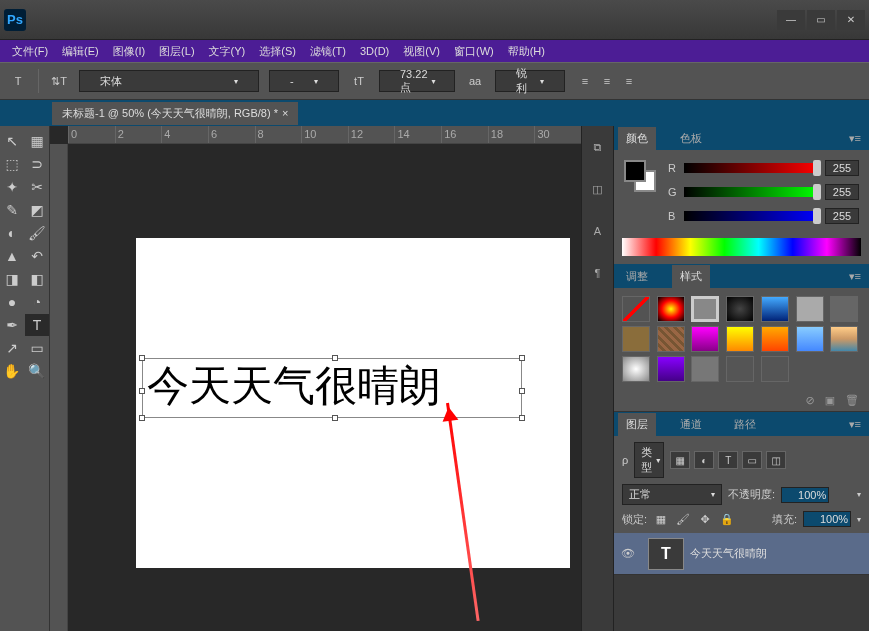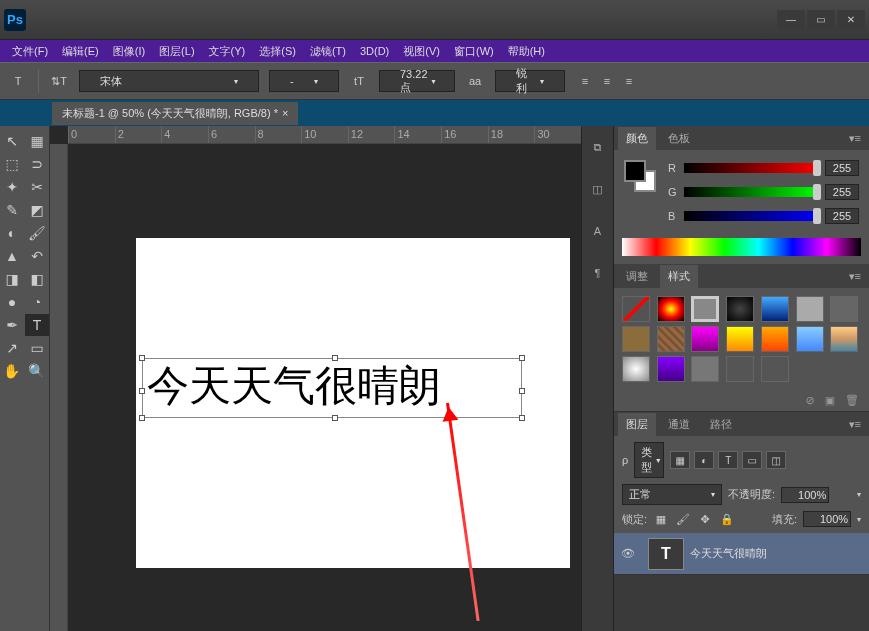--- a/index.html
+++ b/index.html
@@ -32,21 +32,21 @@
 .ruler-tick{flex:1;border-left:1px solid #666;padding-left:2px;padding-top:2px}
 .canvas{position:absolute;top:112px;left:86px;width:434px;height:330px;background:#fff}
 .text-box{position:absolute;top:120px;left:6px;width:380px;height:60px;border:1px solid #888}
 .text-content{font-family:"SimSun",serif;font-size:42px;color:#000;line-height:54px;padding-left:4px}
 .handle{position:absolute;width:6px;height:6px;background:#fff;border:1px solid #555}
 .arrow{position:absolute;top:165px;left:310px;width:3px;height:220px;background:linear-gradient(to bottom,#ff0000,#ff6666);transform:rotate(-8deg);transform-origin:top}
 .arrow::before{content:"";position:absolute;top:-4px;left:-6px;border:8px solid transparent;border-bottom:14px solid #ff0000}
 .vtool-col{width:32px;background:#3a3a3a;border-left:1px solid #222;display:flex;flex-direction:column;align-items:center;padding-top:10px;gap:20px}
 .vtool{width:22px;height:22px;display:flex;align-items:center;justify-content:center;cursor:pointer;color:#aaa}
 .panels{width:256px;background:#535353;border-left:1px solid #222;display:flex;flex-direction:column}
-.panel-tabs{height:24px;background:#404040;display:flex;align-items:center;padding:0 4px;gap:4px;font-size:10px}
+.panel-tabs{height:24px;background:#0c4a6e;display:flex;align-items:center;padding:0 4px;gap:16px;font-size:10px}
 .panel-tab{padding:4px 8px;color:#aaa;cursor:pointer}
 .panel-tab.active{background:#535353;color:#ddd}
 .panel-menu{margin-left:auto;cursor:pointer;color:#aaa;padding:0 4px}
 .color-panel{padding:10px;display:flex;gap:12px;align-items:flex-start}
 .swatch-pair{position:relative;width:32px;height:32px}
 .swatch-fg{position:absolute;width:22px;height:22px;background:#000;border:2px solid #888;top:0;left:0}
 .swatch-bg{position:absolute;width:22px;height:22px;background:#fff;border:2px solid #888;bottom:0;right:0}
 .rgb-sliders{flex:1;display:flex;flex-direction:column;gap:8px}
 .rgb-row{display:flex;align-items:center;gap:6px}
 .rgb-label{width:10px;color:#ccc}
@@ -60,21 +60,21 @@
 .styles-grid{display:grid;grid-template-columns:repeat(7,1fr);gap:4px;padding:8px}
 .style-sw{width:28px;height:26px;border:1px solid #666;cursor:pointer}
 .style-foot{display:flex;justify-content:flex-end;gap:10px;padding:4px 10px;color:#999}
 .layers-panel{flex:1;display:flex;flex-direction:column;border-top:1px solid #333}
 .layer-controls{padding:6px 8px;display:flex;flex-direction:column;gap:6px}
 .lc-row{display:flex;align-items:center;gap:6px}
 .lc-sel{background:#3a3a3a;border:1px solid #222;color:#ddd;padding:2px 6px;display:flex;align-items:center;gap:4px;cursor:pointer}
 .lc-icons{display:flex;gap:4px}
 .lc-icon{width:20px;height:18px;border:1px solid #666;background:#3a3a3a;display:flex;align-items:center;justify-content:center;cursor:pointer;font-size:10px}
 .lc-label{color:#ccc}
-.lc-val{background:#404040;border:1px solid #222;color:#ddd;padding:1px 16px;width:48px;text-align:center}
+.lc-val{background:#0c4a6e;border:1px solid #222;color:#ddd;padding:1px 16px;width:48px;text-align:center}
 .lock-row{display:flex;align-items:center;font-size:10px}
 .lock-icon{width:16px;height:16px;display:flex;align-items:center;justify-content:center;cursor:pointer}
 .layer-list{flex:1;background:#3a3a3a;overflow:auto}
 .layer-item{display:flex;align-items:center;height:42px;background:#5a6b8a;border-bottom:1px solid #333}
 .layer-eye{width:28px;display:flex;justify-content:center;color:#ccc;cursor:pointer}
 .layer-thumb{width:36px;height:32px;background:#3a3a3a;border:1px solid #888;margin:0 6px;display:flex;align-items:center;justify-content:center;color:#fff;font-size:16px;font-weight:bold}
 .layer-name{color:#ddd}
 .chev{font-size:8px;margin-left:auto}
 </style>
 </head>

